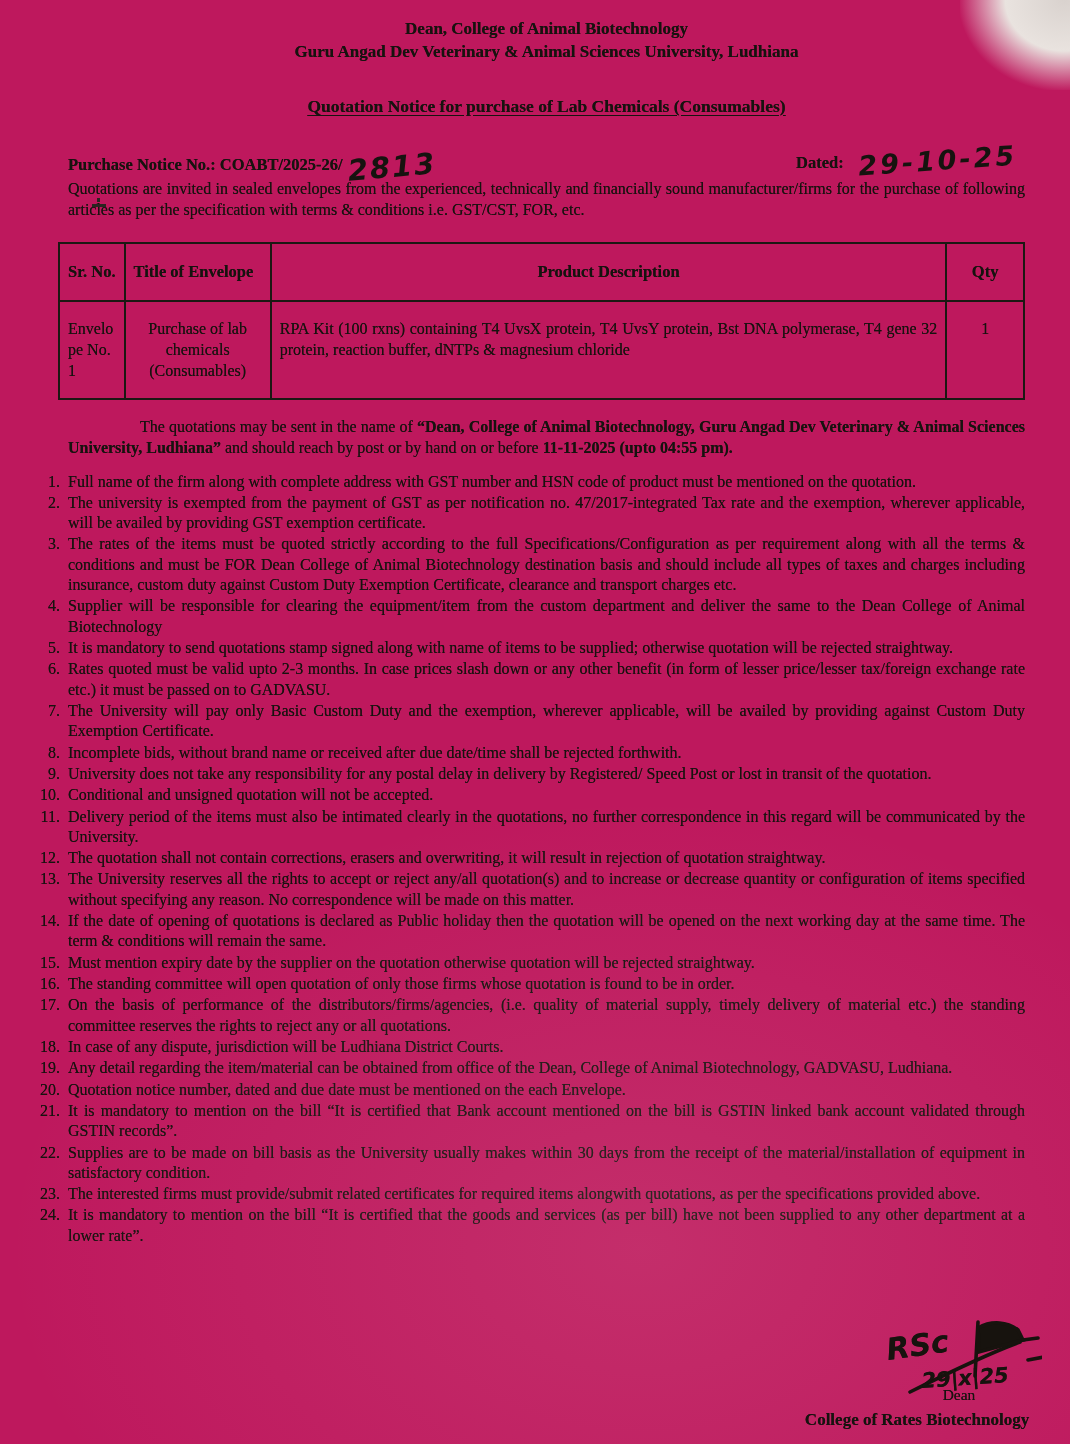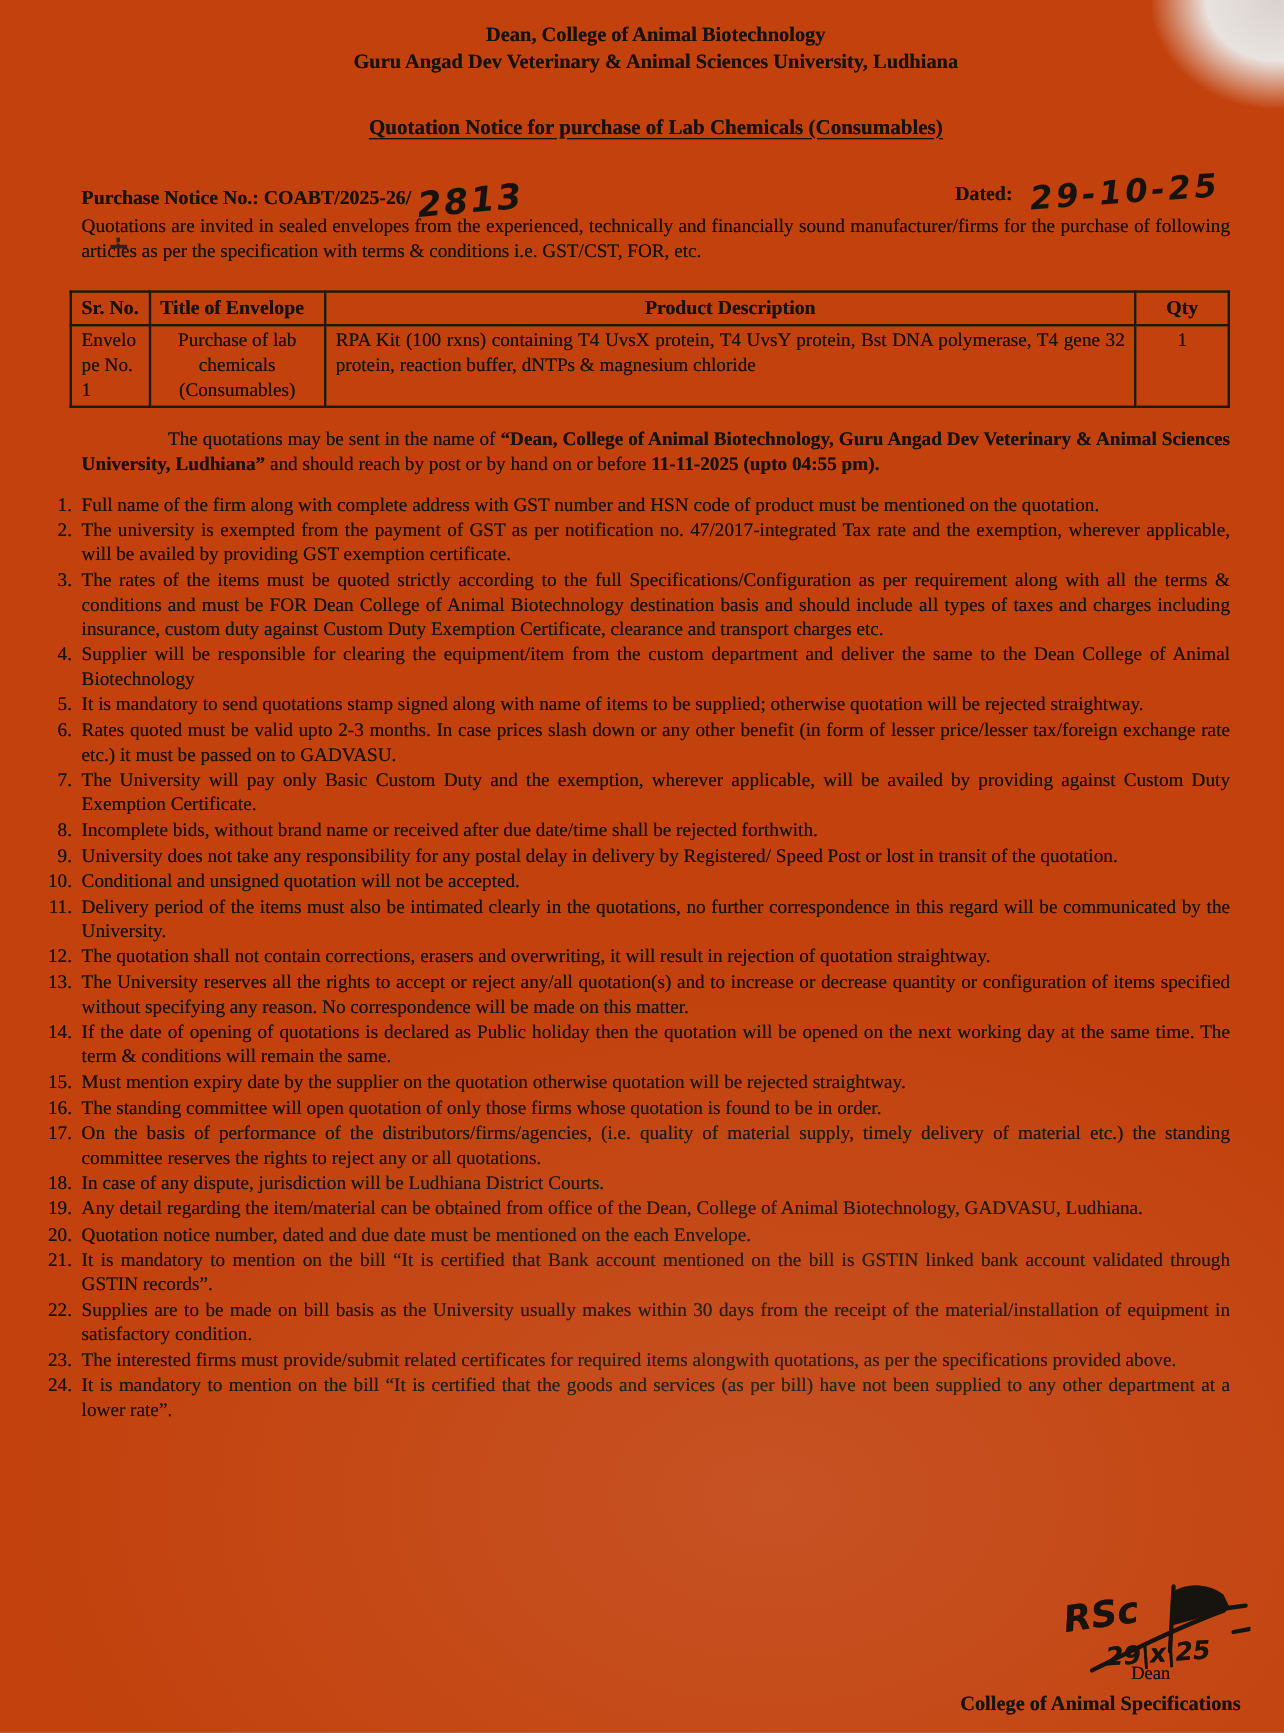--- a/index.html
+++ b/index.html
@@ -1,21 +1,21 @@
 <!DOCTYPE html>
 <html><head>
 <meta charset="utf-8">
 <style>
   * { margin:0; padding:0; box-sizing:border-box; }
   html,body { background:#9a9a9a; }
   .page {
     position:relative;
     width:1070px; height:1444px;
     margin:0 auto;
-    background:#c2410c;
+    background:#be185d;
     color:#16130f;
     font-family:"Liberation Serif","DejaVu Serif",serif;
     font-size:16px;
     overflow:hidden;
     text-shadow:0 0 0.5px rgba(20,15,10,0.75);
   }
   .corner-fold {
     position:absolute; top:0; right:0; width:110px; height:90px;
     background:radial-gradient(ellipse at 95% 0%, #d9d2ce 0%, #e9e3df 40%, rgba(252,251,248,0) 72%);
     pointer-events:none;
@@ -53,21 +53,21 @@
 
   .stray-mark { position:absolute; left:92px; top:204px; width:14px; height:3px; background:#2a2520; }
   .stray-mark::before { content:""; position:absolute; left:5px; top:-6px; width:3px; height:4px; background:#2a2520; }
 
   table.items {
     margin-top:22px; margin-left:-10px;
     border-collapse:collapse; width:967px;
     table-layout:fixed;
   }
   table.items th, table.items td {
-    border:2.5px solid #1c1813; vertical-align:top; padding:2px 8px; line-height:1.3;font-family:Liberation Serif, serif;
+    border:2.5px solid #1c1813; vertical-align:top; padding:17px 8px; line-height:1.3;font-family:Liberation Serif, serif;
   }
   table.items th { font-weight:bold; font-size:16.5px; }
   th.c-sr  { width:65px;  text-align:left; }
   th.c-ti  { width:145px; text-align:left; }
   th.c-pd  { width:670px; }
   th.c-qty { width:77px;  text-align:center; }
   td.d-sr  { text-align:left; overflow-wrap:anywhere; }
   td.d-ti  { text-align:center; }
   td.d-pd  { text-align:justify; }
   td.d-qty { text-align:center; }
@@ -248,15 +248,15 @@
           <path d="M186,4 L183,58"></path>
           <path d="M186,10 C200,2 216,4 226,12 L231,22 L187,34 Z" fill="#17130e"></path>
           <path d="M231,22 L246,20"></path>
           <path d="M236,42 L252,39"></path>
         </g>
         <text x="96" y="42" style="font-family:&quot;DejaVu Sans&quot;,sans-serif; font-style:italic; font-weight:bold; font-size:30px; fill:#17130e;" transform="rotate(-8 96 42)">RSc</text>
         <text x="130" y="70" style="font-family:&quot;DejaVu Sans&quot;,sans-serif; font-style:italic; font-weight:bold; font-size:21px; fill:#17130e;" transform="rotate(-4 130 70)">29|x|25</text>
       </svg>
     </div>
     <div class="dean-label">Dean</div>
-    <div class="org-label">College of Animal Specifications</div>
+    <div class="org-label">College of Rates Biotechnology</div>
   </div>
 </div>
 
 </body></html>

